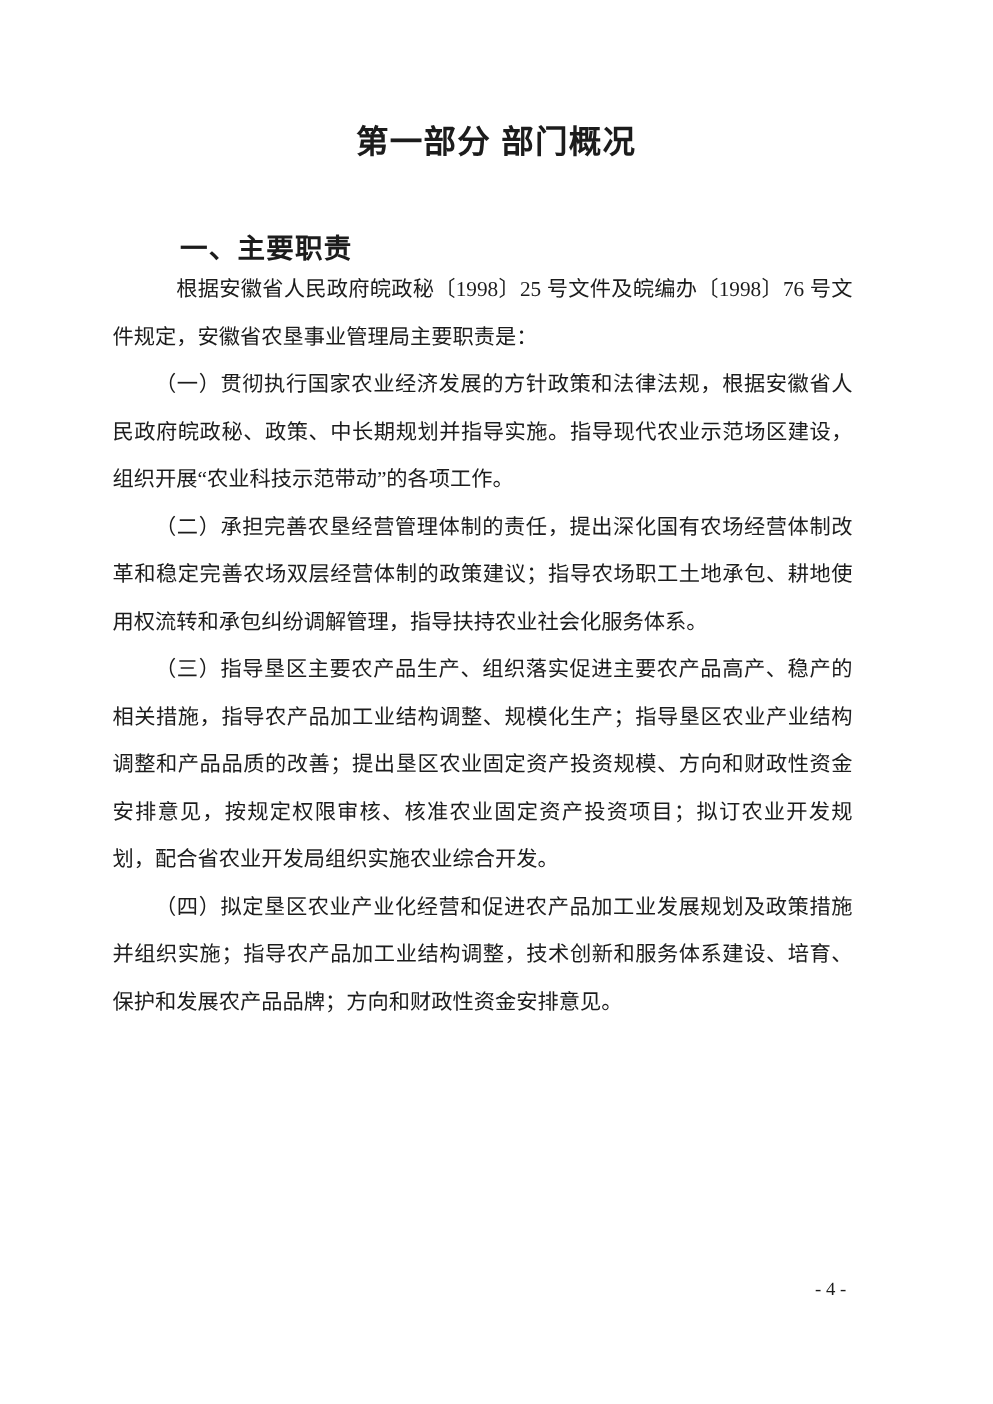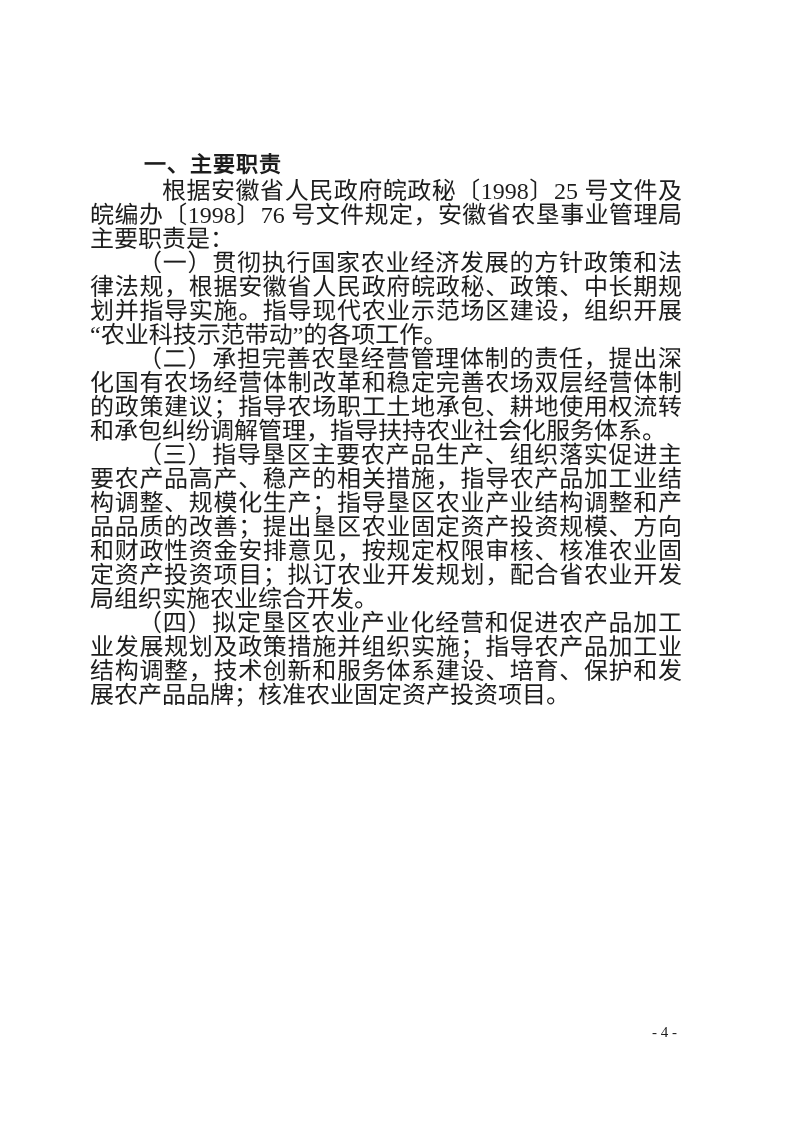--- a/index.html
+++ b/index.html
@@ -38,22 +38,22 @@
     line-height: 28px;
     margin: 55px 0 0 0;
     padding-left: 54px;
     letter-spacing: 1px;
   }
   .body-text {
     margin-top: 0;
   }
   .body-text p {
     margin: 0;
-    font-size: 24px;
-    line-height: 24px;
+    font-size: 17px;
+    line-height: 38px;
     text-align: justify;
     text-justify: inter-ideograph;
     text-indent: 2em;
     word-break: break-all;
   }
   .body-text p.intro {
     text-indent: 3em;
   }
   .page-number {
     position: absolute;
@@ -63,26 +63,27 @@
     line-height: 20px;
     font-family: "Liberation Serif", "DejaVu Serif", serif;
     color: #1c1c1c;
   }
 </style>
 </head>
 <body>
 
 <div class="page">
 
+  <h1 class="doc-title">第一部分 部门概况</h1>
 
   <h2 class="section-heading">一、主要职责</h2>
 
   <div class="body-text">
     <p class="intro">根据安徽省人民政府皖政秘〔1998〕25 号文件及皖编办〔1998〕76 号文件规定，安徽省农垦事业管理局主要职责是：</p>
     <p>（一）贯彻执行国家农业经济发展的方针政策和法律法规，根据安徽省人民政府皖政秘、政策、中长期规划并指导实施。指导现代农业示范场区建设，组织开展“农业科技示范带动”的各项工作。</p>
     <p>（二）承担完善农垦经营管理体制的责任，提出深化国有农场经营体制改革和稳定完善农场双层经营体制的政策建议；指导农场职工土地承包、耕地使用权流转和承包纠纷调解管理，指导扶持农业社会化服务体系。</p>
     <p>（三）指导垦区主要农产品生产、组织落实促进主要农产品高产、稳产的相关措施，指导农产品加工业结构调整、规模化生产；指导垦区农业产业结构调整和产品品质的改善；提出垦区农业固定资产投资规模、方向和财政性资金安排意见，按规定权限审核、核准农业固定资产投资项目；拟订农业开发规划，配合省农业开发局组织实施农业综合开发。</p>
-    <p>（四）拟定垦区农业产业化经营和促进农产品加工业发展规划及政策措施并组织实施；指导农产品加工业结构调整，技术创新和服务体系建设、培育、保护和发展农产品品牌；核准农业固定资产投资项目。</p>
+    <p>（四）拟定垦区农业产业化经营和促进农产品加工业发展规划及政策措施并组织实施；指导农产品加工业结构调整，技术创新和服务体系建设、培育、保护和发展农产品品牌；方向和财政性资金安排意见。</p>
   </div>
 
   <div class="page-number">- 4 -</div>
 
 </div>
 
 </body></html>

